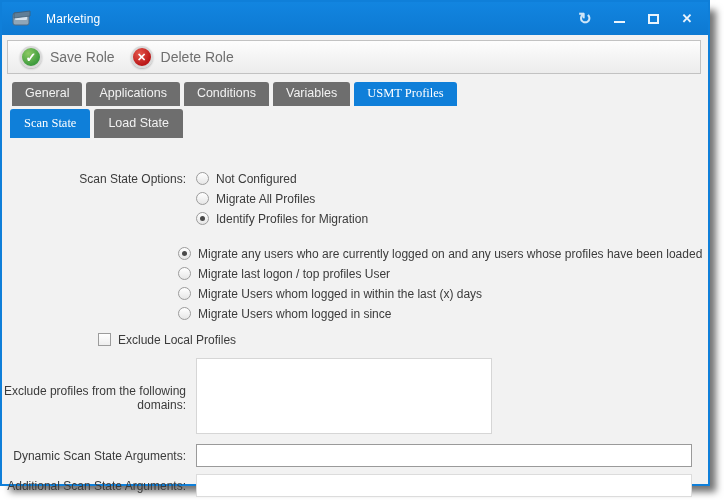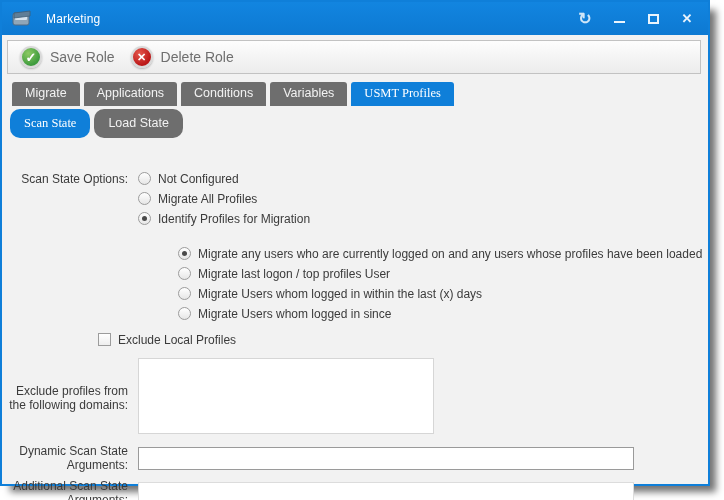--- a/index.html
+++ b/index.html
@@ -47,27 +47,27 @@
 
   
   .tabs { display:flex; }
   .main-tabs { margin:8px 0 0 10px; }
   .sub-tabs  { margin:3px 0 0 8px; }
   .tab {
     background:#6e6e6e; color:#f2f2f2; font-size:12.5px;
     border-radius:3px 3px 0 0; margin-right:4px; cursor:pointer;
     padding:4px 13px 5px 13px; white-space:nowrap;
   }
-  .sub-tabs .tab { padding:7px 14px 7px 14px;border-radius:10px; }
+  .sub-tabs .tab { padding:7px 14px 7px 14px; }
   .tab.active { background:#0f7fd9; color:#ffffff;font-family:Liberation Serif, serif; }
 
   
   .form { font-size:12px; color:#3b3b3b; }
   .frow { display:flex; }
-  .flabel { width:136px; text-align:right; padding-right:10px; color:#3b3b3b; line-height:14px; }
+  .flabel { width:194px; text-align:right; padding-right:10px; color:#3b3b3b; line-height:14px; }
   .ffield { flex:1; }
 
   .opt { display:flex; align-items:center; height:19px; margin-bottom:1px; cursor:pointer; }
   .radio {
     width:13px; height:13px; border-radius:50%; border:1px solid #9c9c9c;
     background:linear-gradient(#ffffff,#e6e6e6); margin-right:7px; flex:0 0 auto;
     display:flex; align-items:center; justify-content:center;
   }
   .radio.selected::after { content:""; width:5px; height:5px; border-radius:50%; background:#4a4a4a; }
   .checkbox {
@@ -126,21 +126,21 @@
         <span class="ticon green">✓</span>
         <span class="tlabel">Save Role</span>
       </div>
       <div class="tbtn">
         <span class="ticon red">✕</span>
         <span class="tlabel">Delete Role</span>
       </div>
     </div>
 
     <div class="tabs main-tabs">
-      <div class="tab">Migrate</div>
+      <div class="tab">General</div>
       <div class="tab">Applications</div>
       <div class="tab">Conditions</div>
       <div class="tab">Variables</div>
       <div class="tab active">USMT Profiles</div>
     </div>
 
     <div class="tabs sub-tabs">
       <div class="tab active">Scan State</div>
       <div class="tab">Load State</div>
     </div>

